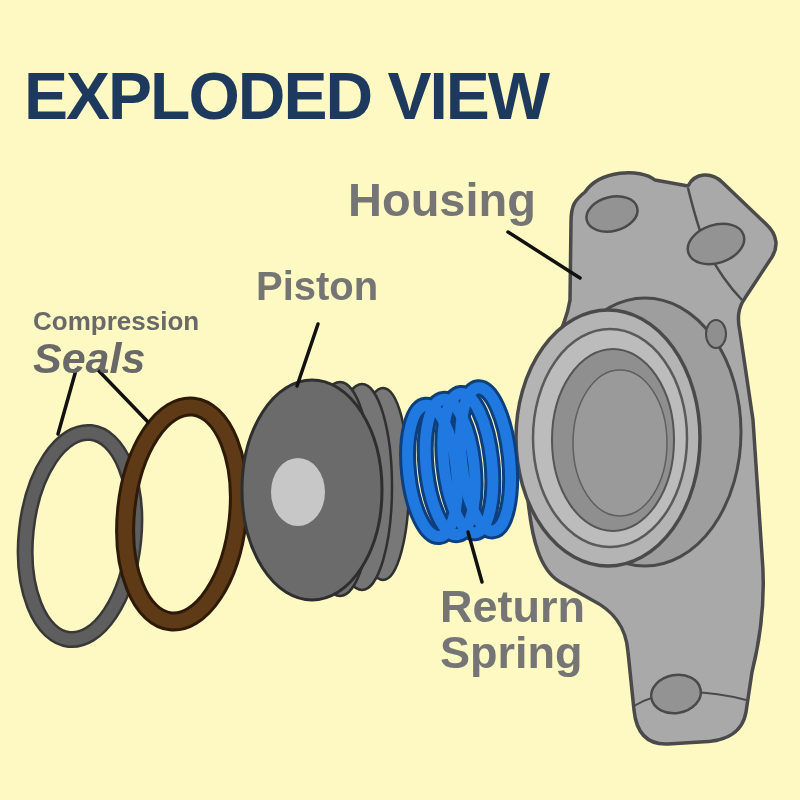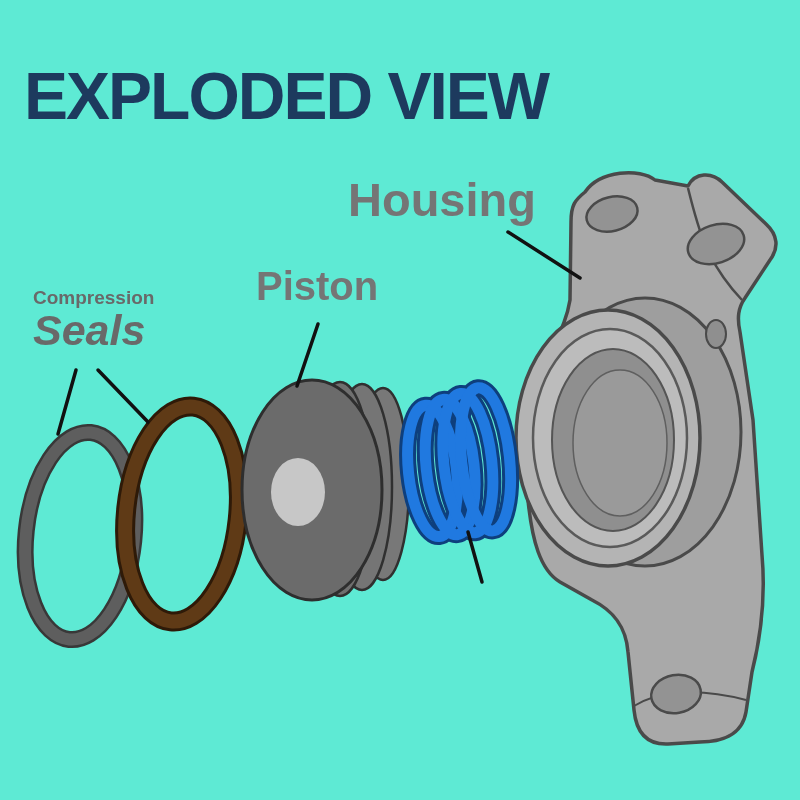--- a/index.html
+++ b/index.html
@@ -1,41 +1,41 @@
 <!DOCTYPE html>
 <html><head>
 <meta charset="utf-8">
 <style>
   html, body { margin: 0; padding: 0; background: #ffffff; }
   #stage {
     position: relative;
     width: 800px;
     height: 800px;
-    background: #5eead4;
+    background: #fef9c3;
     overflow: hidden;
     font-family: "Liberation Sans", sans-serif;
   }
   #parts-svg {
     position: absolute;
     left: 0; top: 0;
     width: 800px; height: 800px;
   }
   .lbl { position: absolute; font-weight: 700; color: #757575; line-height: 1.02; }
   #title {
     position: absolute;
     left: 24px; top: 58px;
     font-size: 66px;
     font-weight: 800;
     letter-spacing: -2px;
     color: #1d3a5e;
   }
   #housing-label  { left: 312px; top: 176px; font-size: 47px; margin-left: 36px; }
   #piston-label   { left: 256px; top: 266px; font-size: 40px; }
   #seals-label    { left: 33px;  top: 288px; }
-  #seals-label .small { display:block; font-size: 19px; color:#696969; }
+  #seals-label .small { display:block; font-size: 26px; color:#696969;margin-top:20px; }
   #seals-label .big   { display:block; font-size: 43px; color:#696969; margin-top: 2px; font-style: italic;}
   #return-label   { left: 440px; top: 584px; font-size: 45px; }
   #return-label span { display:block; }
 </style>
 </head>
 <body>
 
 <div id="stage">
 
   <svg id="parts-svg" viewBox="0 0 800 800" xmlns="http://www.w3.org/2000/svg">
@@ -125,14 +125,18 @@
 
   <div id="housing-label" class="lbl">Housing</div>
 
   <div id="piston-label" class="lbl">Piston</div>
 
   <div id="seals-label" class="lbl">
     <span class="small">Compression</span>
     <span class="big">Seals</span>
   </div>
 
+  <div id="return-label" class="lbl">
+    <span>Return</span>
+    <span>Spring</span>
+  </div>
 
 </div>
 
 </body></html>

